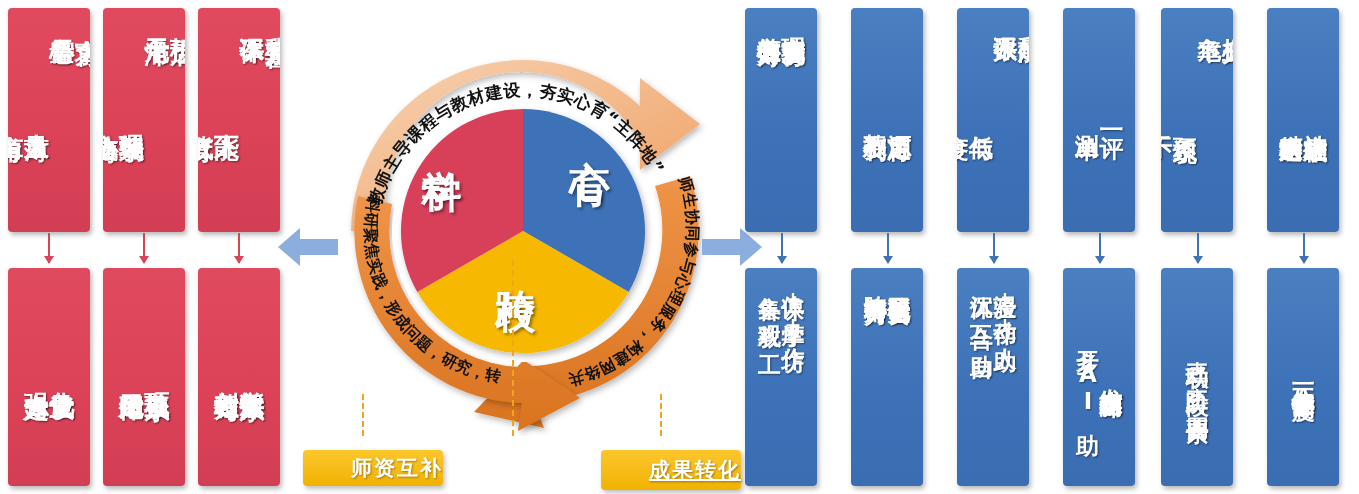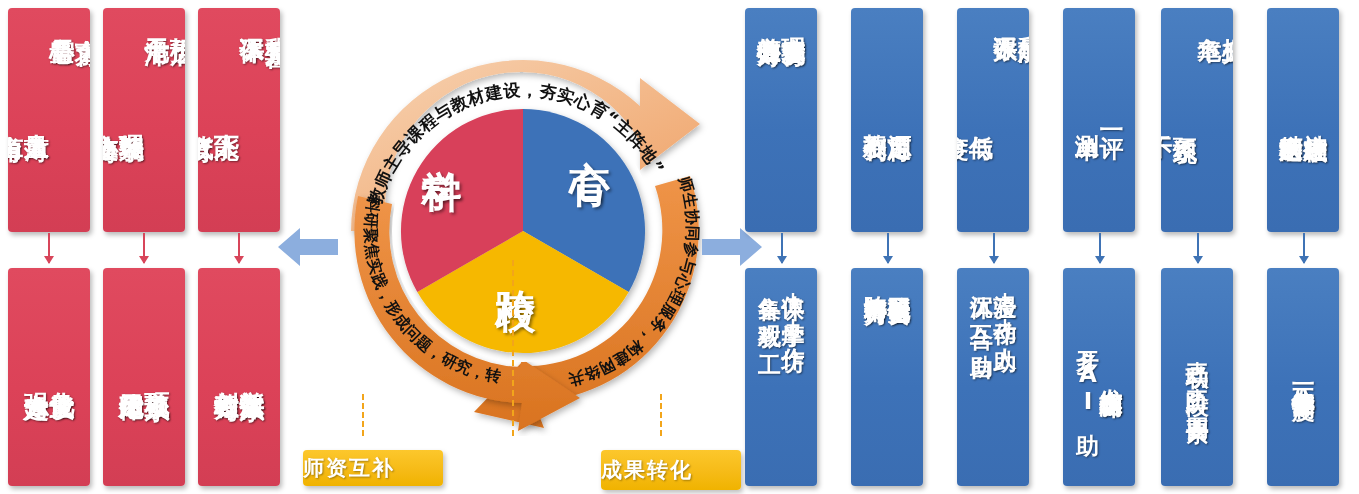--- a/index.html
+++ b/index.html
@@ -80,21 +80,21 @@
 
   
   .ybox {
     position: absolute;
     background: linear-gradient(180deg,#fcc72c 0%, #f6bb17 55%, #f0b300 100%);
     border-radius: 4px;
     color: #ffffff;
     font-weight: bold;
     font-size: 21px;
     letter-spacing: 2px;
-    display: flex; align-items: center; justify-content: flex-start;
+    display: flex; align-items: center; justify-content: flex-end;
     box-shadow: 2px 3px 5px rgba(0,0,0,0.25);
     text-shadow: 1px 1px 2px rgba(0,0,0,0.35);
   }
   .dashbox {
     position: absolute;
     border: 2px dashed #f2a51b;
     border-top: none;
   }
   .dashstem { position:absolute; width:0; border-left:2px dashed #f2a51b; }
 </style>
@@ -224,21 +224,21 @@
       <path d="M62 25 L40 6 L40 17 L2 17 L2 33 L40 33 L40 44 Z" fill="#8caede"></path>
     </svg>
   </div>
 
   <div class="dashstem" style="left:512px; top:260px; height:176px;"></div>
   <div class="dashbox" style="left:362px; top:394px; width:300px; height:42px; border-bottom:none;"></div>
 
   <div class="ybox" style="left:303px; top:450px; width:140px; height:36px;">
     <span>师资互补</span>
   </div>
-  <div class="ybox" style="left:601px; top:450px; width:140px; height:40px;">
+  <div class="ybox" style="left:601px; top:450px; width:140px; height:40px;text-decoration:underline;">
     <span>成果转化</span>
   </div>
 
   <div class="vbox blue prob" style="left:745px; top:8px; width:72px; height:224px;">
     <div class="col" style="font-size:24px;">理康育资量弱</div>
     <div class="col" style="font-size:24px;">心健教师力薄</div>
   </div>
 
   <div class="vbox blue prob" style="left:851px; top:8px; width:72px; height:224px; align-items:center; padding-top:0;">
     <div class="col" style="font-size:24px;">育源用足</div>

